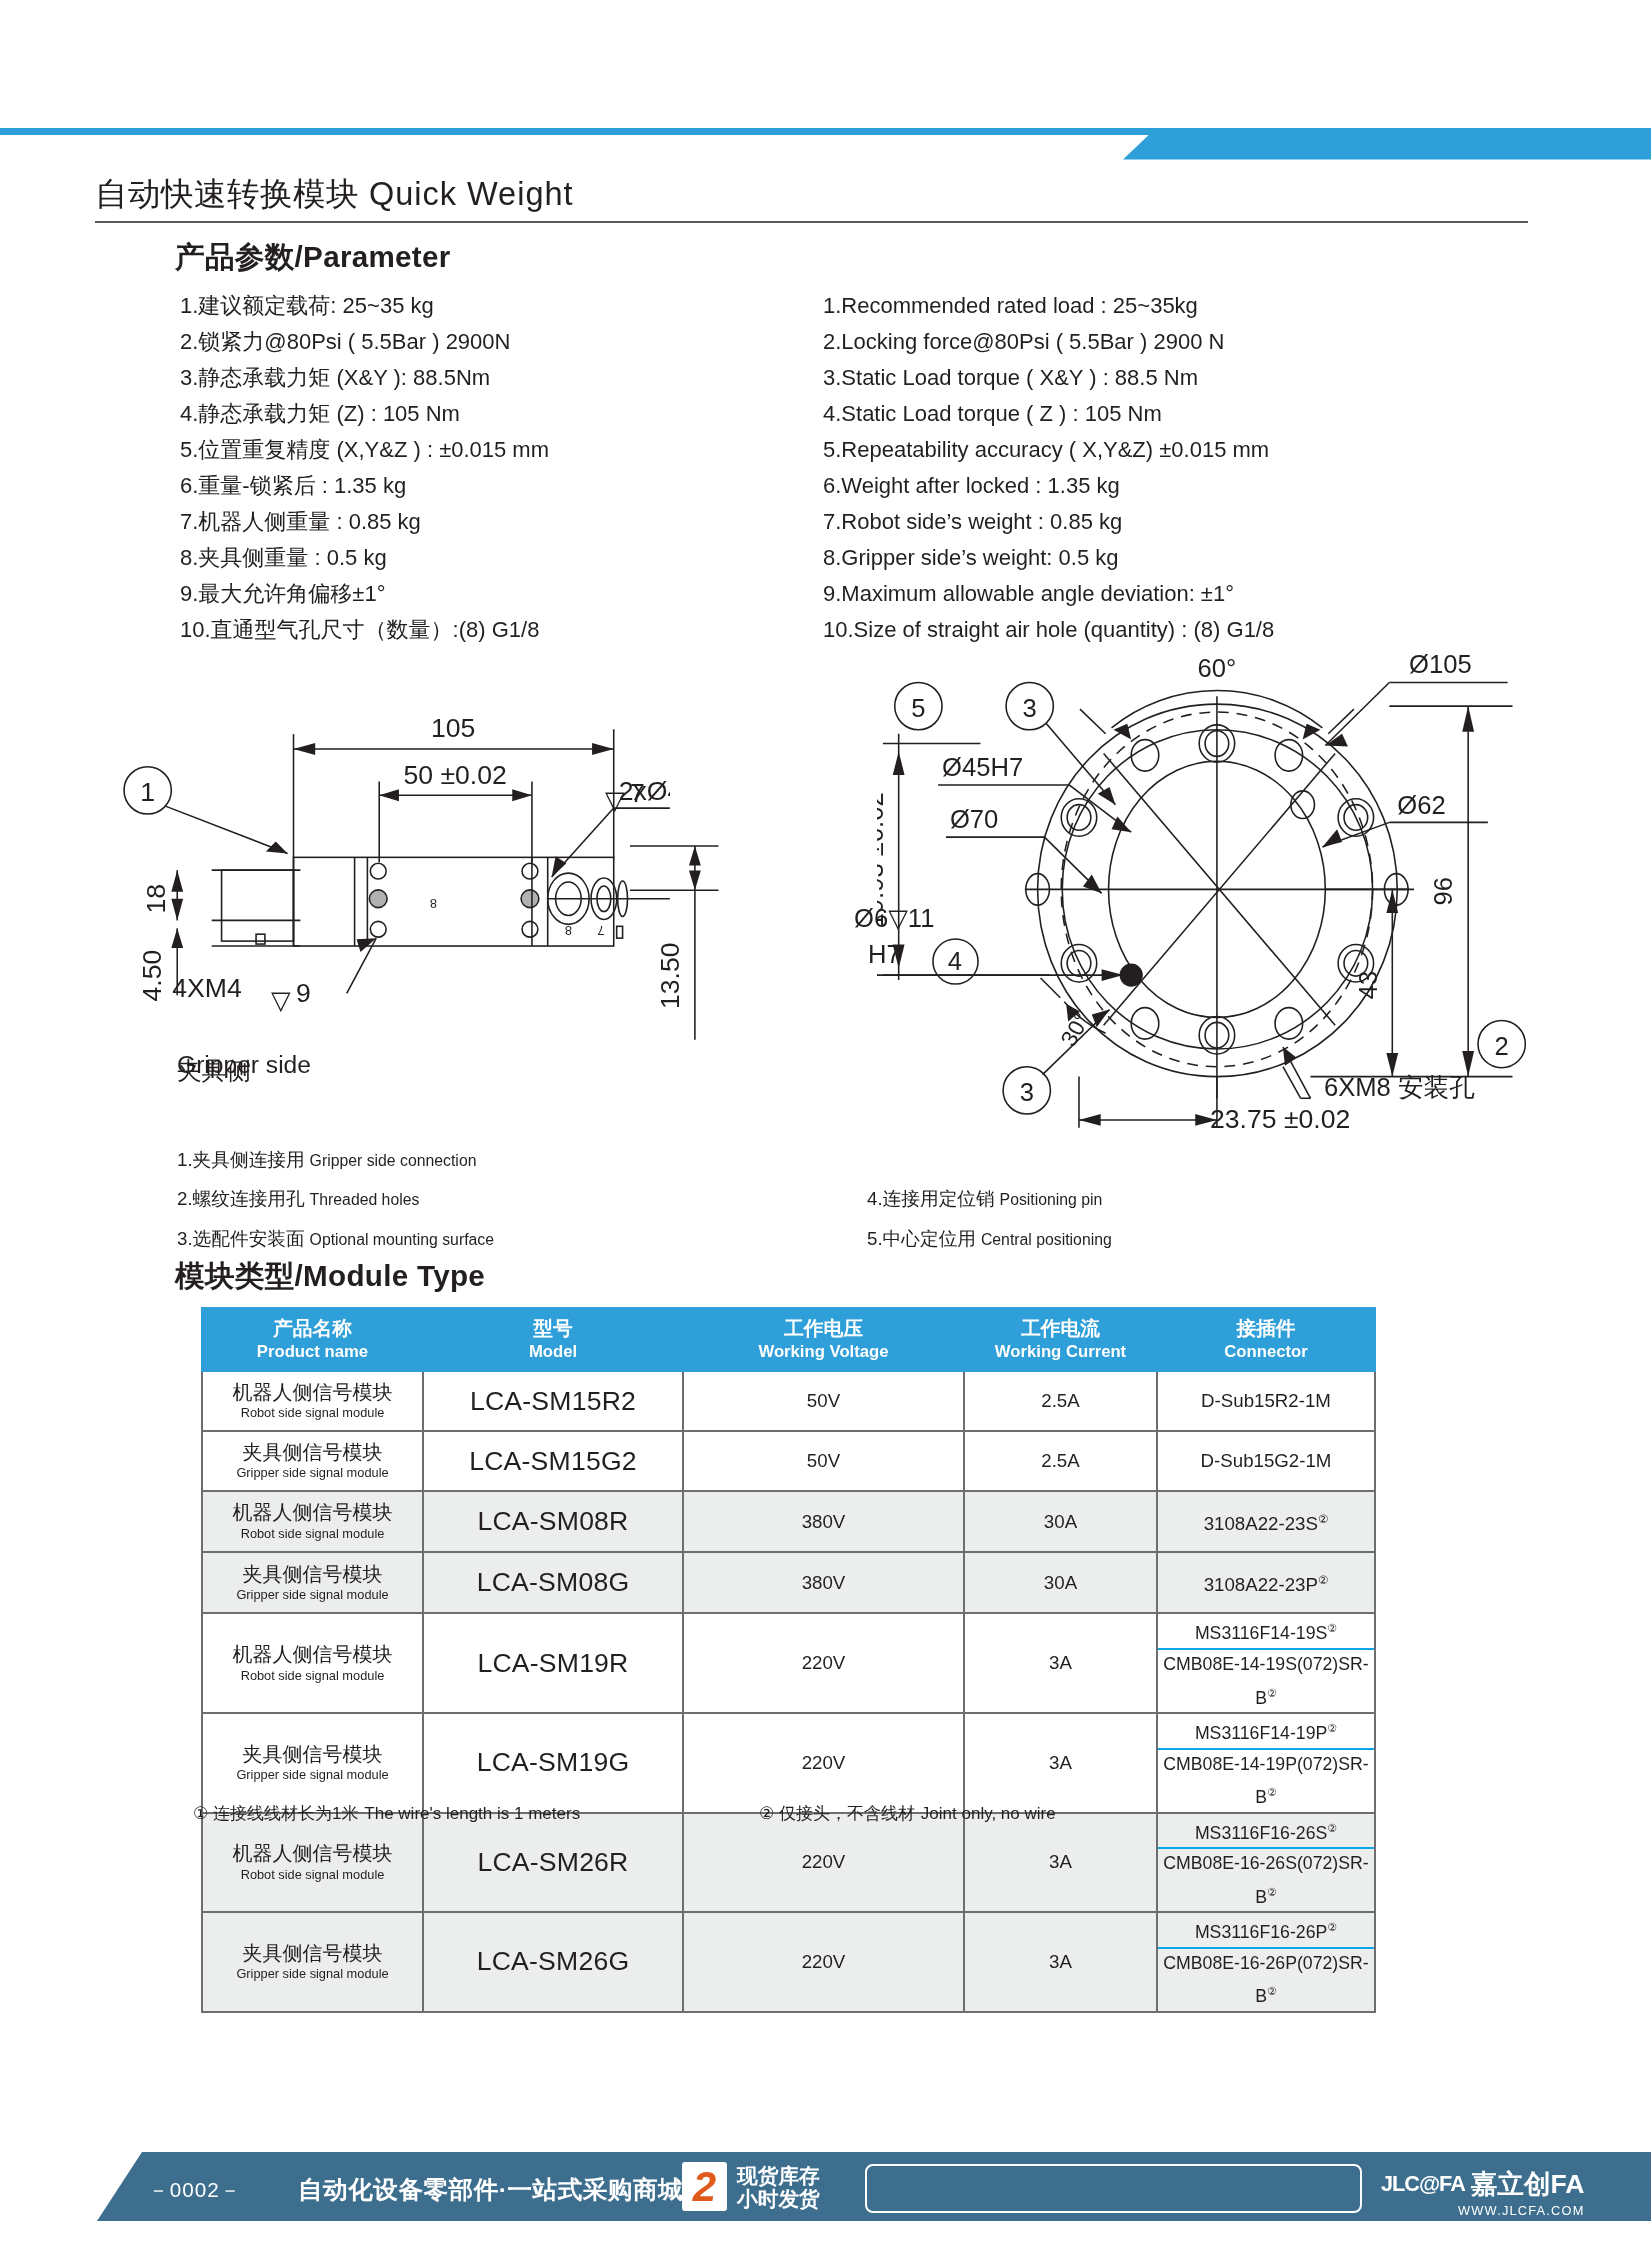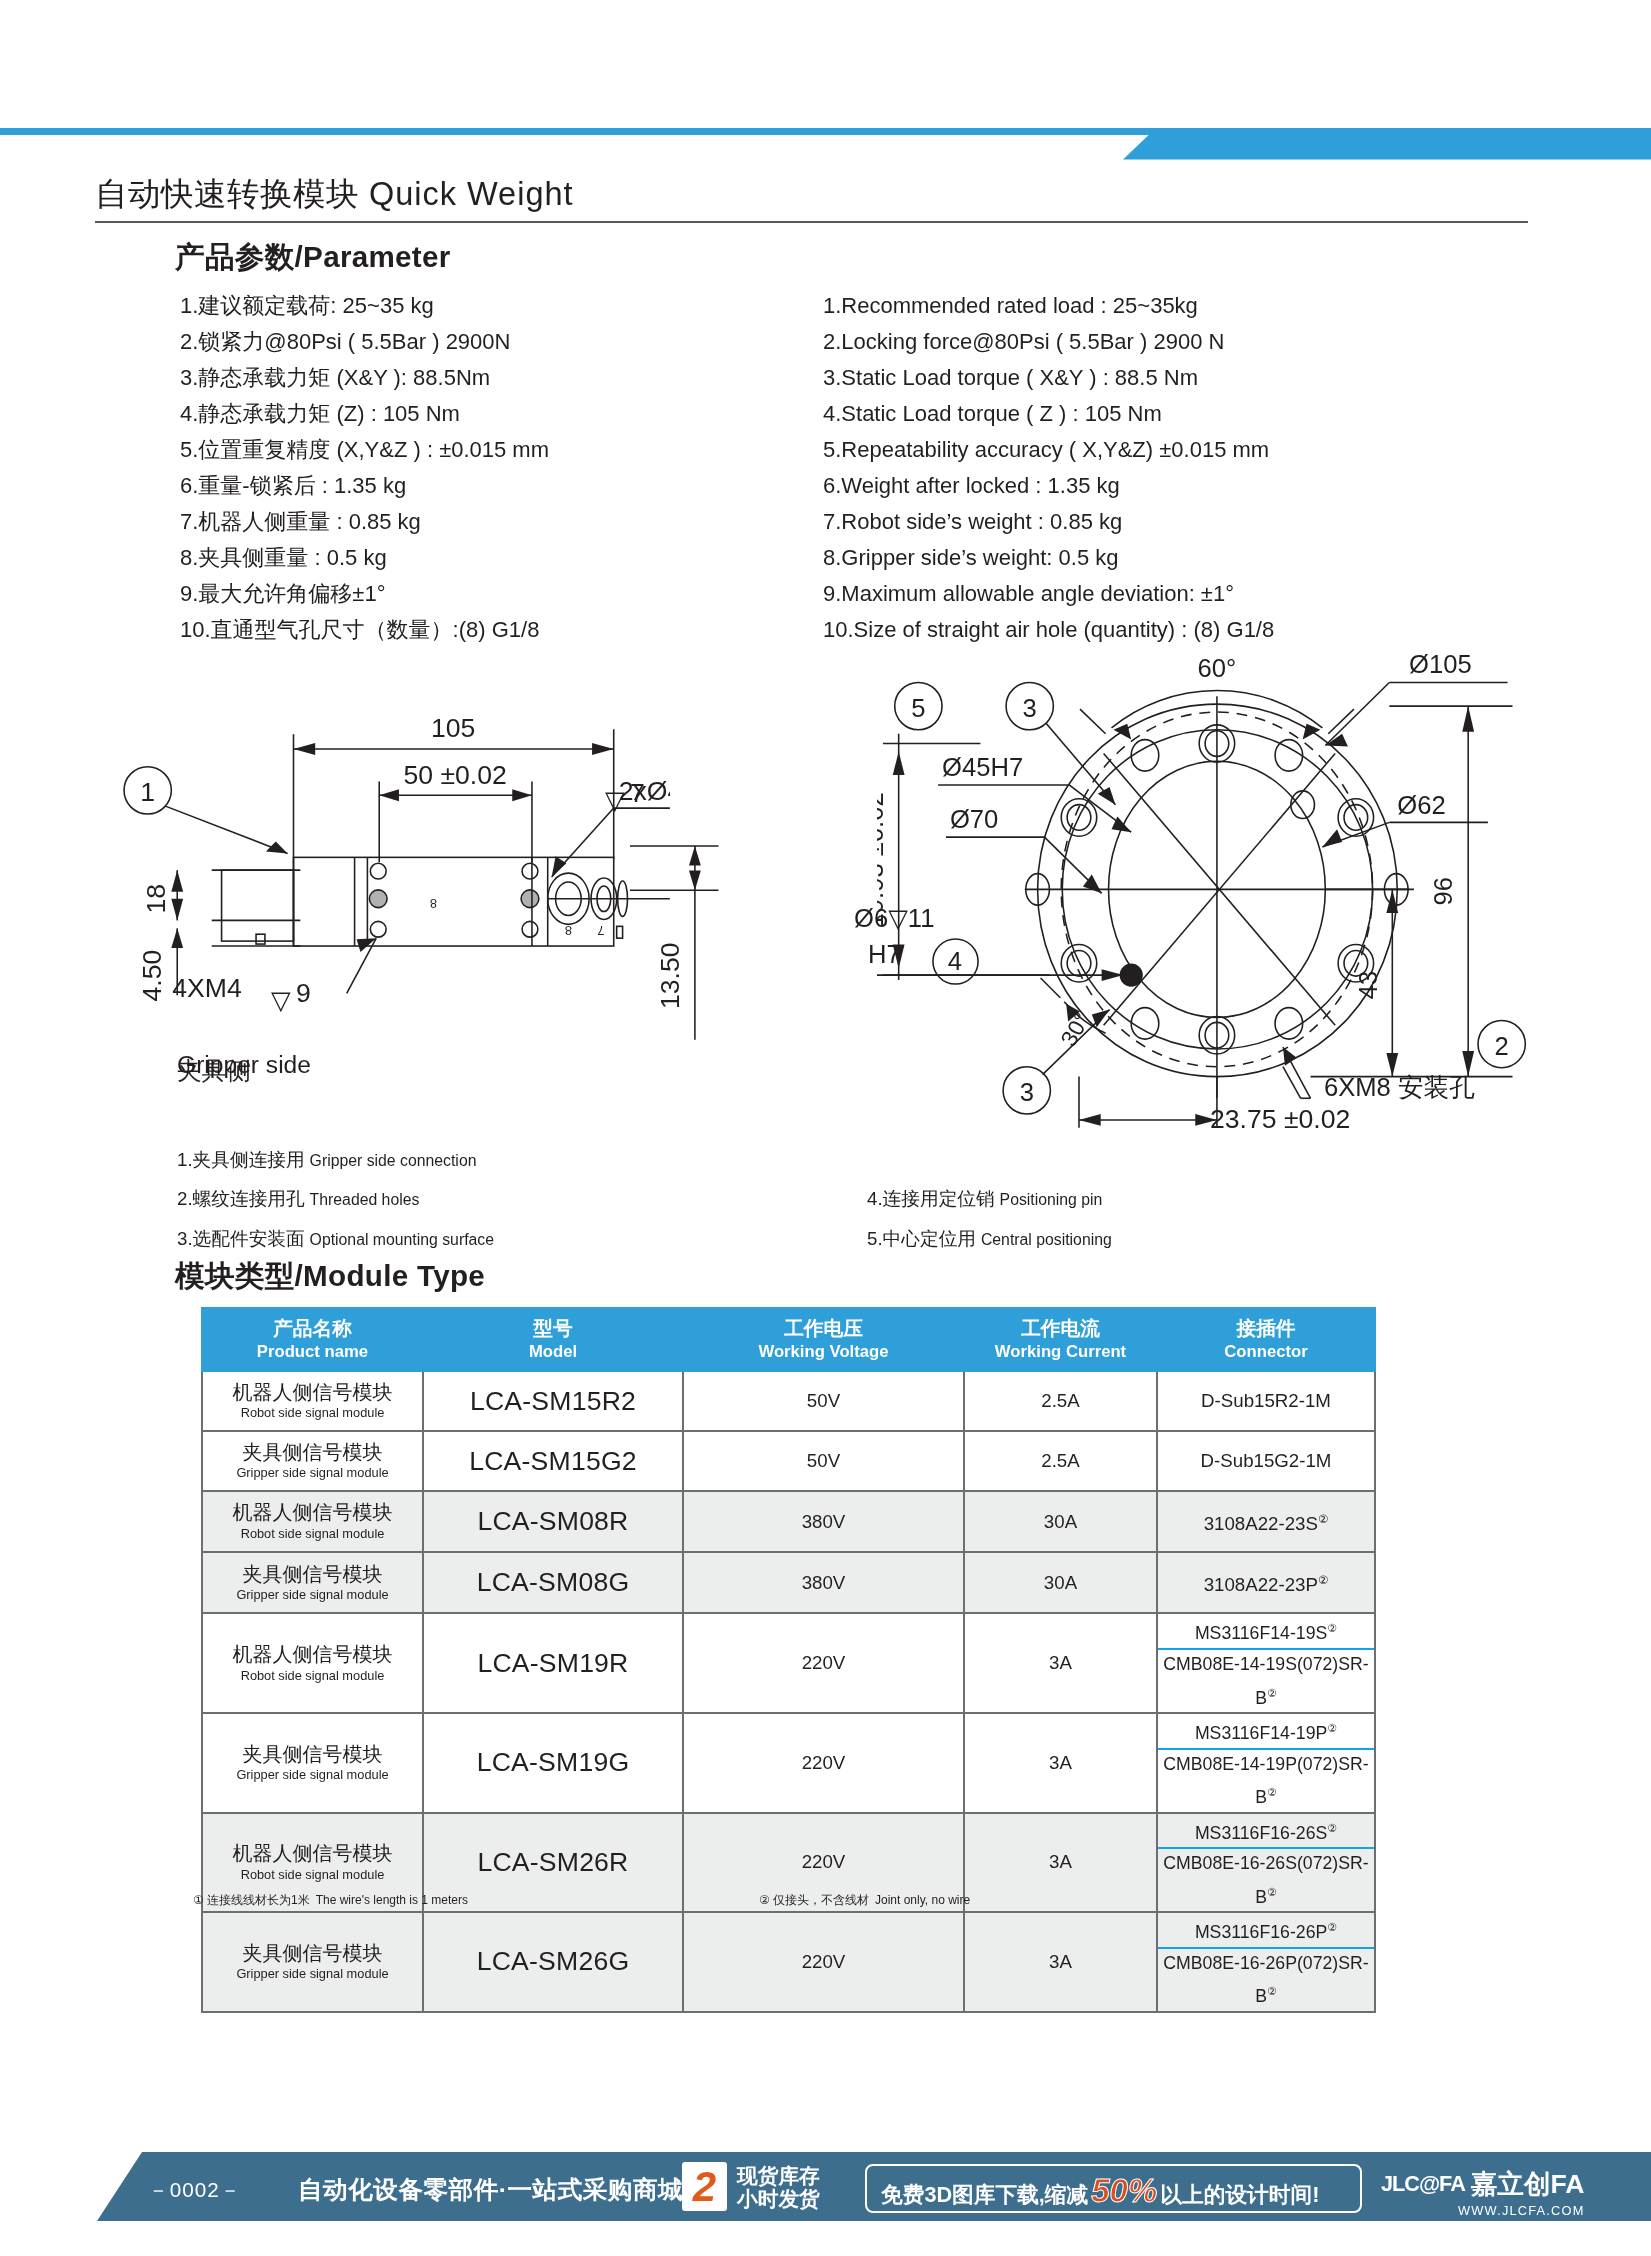--- a/index.html
+++ b/index.html
@@ -49,21 +49,21 @@
   .tbl td.c-model{font-size:26.6px;letter-spacing:0.2px;}
   .tbl td.c-v,.tbl td.c-a{font-size:18.7px;}
   .tbl td.c-conn{font-size:18.7px;padding:0;}
   .tbl td.c-conn .one{display:block;line-height:54px;}
   .tbl td.c-conn .two{display:block;}
   .tbl td.c-conn .two span{display:block;line-height:28.6px;font-size:17.7px;}
   .tbl td.c-conn .two span:first-child{border-bottom:2px solid #0ea5e9;}
   .tbl tr.alt td{background:#eceded;}
   sup{font-size:.62em;vertical-align:super;}
 
-  .tbl-notes{position:absolute;top:1892px;font-size:12px;white-space:nowrap;}
+  .tbl-notes{position:absolute;top:1802px;font-size:17px;white-space:nowrap;}
   .tbl-notes .en{margin-left:5.9px;}
 
   
   .ftr{position:absolute;left:0;top:2152px;width:1652px;height:69px;}
   .ftr-bg{position:absolute;left:97px;top:0;width:1555px;height:69px;background:#3d6e8e;
     clip-path:polygon(45px 0,1555px 0,1555px 69px,0 69px);}
   .ftr-pg{position:absolute;left:148px;top:23.6px;font-size:20.7px;color:#ffffff;letter-spacing:1px;}
   .ftr-slogan{position:absolute;left:298px;top:20.7px;font-size:24.6px;font-weight:bold;color:#ffffff;letter-spacing:0.5px;}
   .ftr-2{position:absolute;left:682px;top:9.9px;width:45px;height:49px;background:#ffffff;
     border-radius:3px;color:#e05a1c;font-size:42px;font-weight:bold;text-align:center;
@@ -532,23 +532,20 @@
   <div class="ftr">
     <div class="ftr-bg"></div>
     <div class="ftr-pg">－0002－</div>
     <div class="ftr-slogan">自动化设备零部件·一站式采购商城</div>
     <div class="ftr-2">2</div>
     <div class="ftr-24">
       <div>现货库存</div>
       <div>小时发货</div>
     </div>
     <div class="ftr-box"></div>
-    <div class="ftr-box-txt">
-      <span>免费3D图库下载,缩减</span><span class="pct">50%</span><span>以上的设计时间!</span>
-    </div>
     <div class="ftr-logo">
       <div class="row">
         <span class="jl">JLC@FA</span>
         <span class="cn">嘉立创FA</span>
       </div>
       <div class="url">WWW.JLCFA.COM</div>
     </div>
   </div>
 
 </div>

